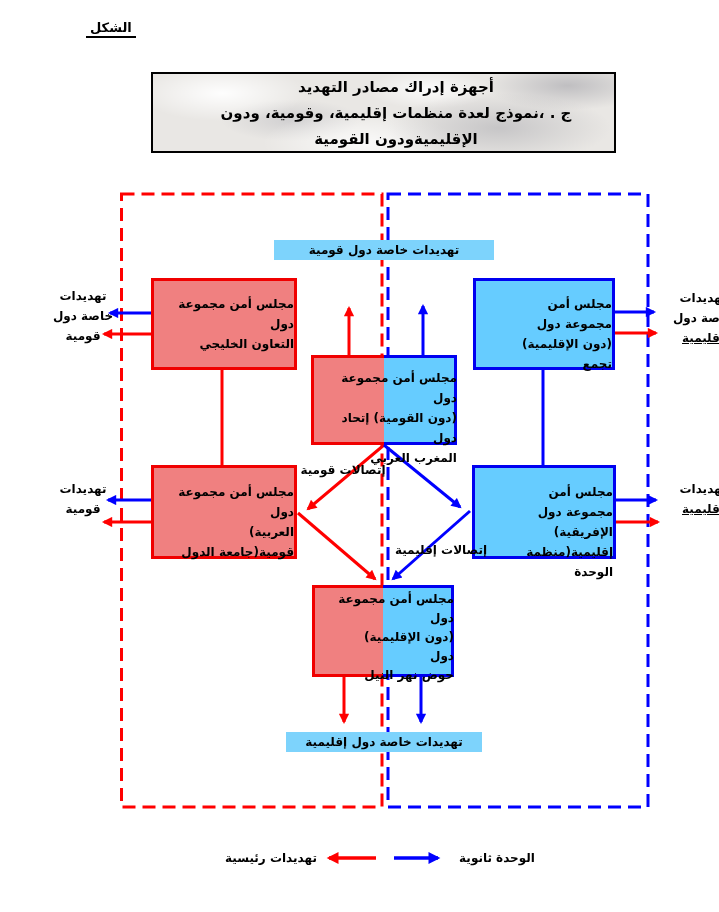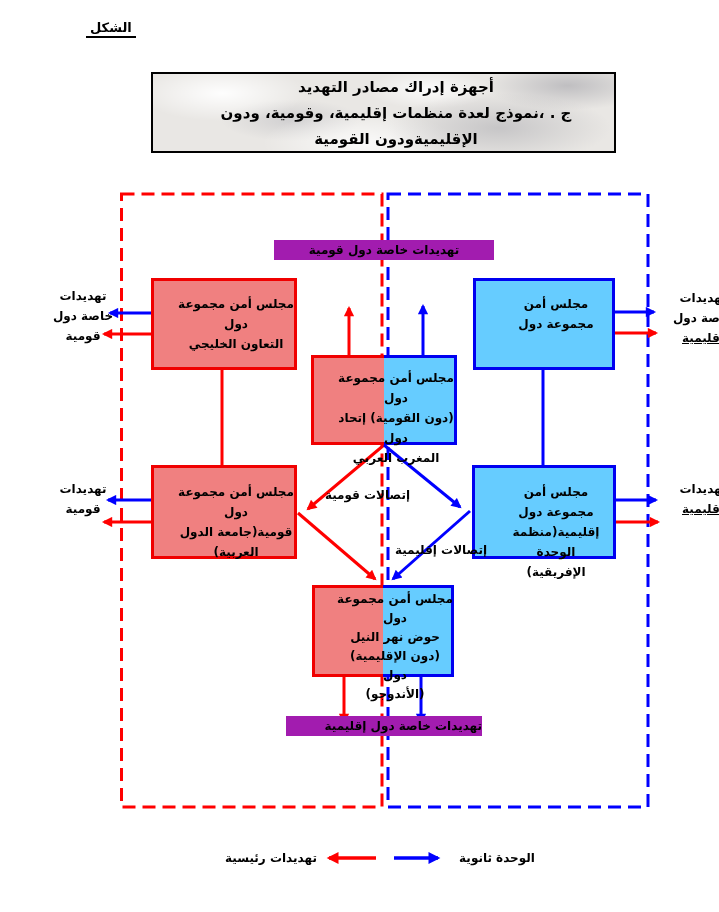--- a/index.html
+++ b/index.html
@@ -15,31 +15,31 @@
              background-color:#e9e7e4;
              background-image:
                radial-gradient(ellipse 120px 40px at 15% 25%, rgba(255,255,255,.95), rgba(255,255,255,0) 70%),
                radial-gradient(ellipse 160px 50px at 75% 70%, rgba(170,170,175,.55), rgba(170,170,175,0) 70%),
                radial-gradient(ellipse 140px 45px at 45% 90%, rgba(255,255,255,.8), rgba(255,255,255,0) 70%),
                radial-gradient(ellipse 120px 35px at 90% 15%, rgba(150,150,158,.5), rgba(150,150,158,0) 70%),
                radial-gradient(ellipse 100px 30px at 30% 60%, rgba(185,185,190,.5), rgba(185,185,190,0) 70%),
                radial-gradient(ellipse 90px 28px at 60% 20%, rgba(255,255,255,.85), rgba(255,255,255,0) 70%);}
   .title-box div{font:bold 15px "DejaVu Sans",sans-serif;line-height:26px;color:#000;padding-left:25px;}
 
-  .box{position:absolute;box-sizing:border-box;text-align:center;direction:rtl;z-index:2;padding-left:24px;}
+  .box{position:absolute;box-sizing:border-box;text-align:right;direction:rtl;z-index:2;padding-left:24px;}
   .box .ln{font:bold 12px "DejaVu Sans",sans-serif;line-height:20px;color:#000;position:relative;z-index:3;}
   .solid-red{background:#F08080;border:3px solid #F00000;}
   .solid-blue{background:#66CCFF;border:3px solid #0000F0;}
   .half{position:absolute;top:0;height:100%;width:50%;box-sizing:border-box;}
   .half.l{left:0;background:#F08080;border:3px solid #F00000;border-right:none;}
   .half.r{right:0;background:#66CCFF;border:3px solid #0000F0;border-left:none;}
 
   .lbl{position:absolute;font:bold 12px "DejaVu Sans",sans-serif;direction:rtl;color:#000;
        text-align:center;z-index:2;line-height:20px;}
-  .lbl.bg{background:#a21caf;}
+  .lbl.bg{background:#7dd3fc;}
   .ul{text-decoration:underline;}
 </style>
 </head>
 <body>
 
 <div id="canvas">
 
   <svg class="layer" width="719" height="912" viewBox="0 0 719 912">
     <defs>
       <marker id="ar-red" viewBox="0 0 4 4" markerWidth="4" markerHeight="3.4" refX="3.2" refY="2" orient="auto">
@@ -103,49 +103,49 @@
     <div>ج .  ،نموذج لعدة منظمات إقليمية، وقومية، ودون الإقليميةودون القومية</div>
   </div>
 
   <div class="box solid-red" style="left:127px;top:278px;width:146px;height:92px;padding-top:13px;">
     <div class="ln">مجلس أمن مجموعة دول</div>
     <div class="ln">التعاون الخليجي</div>
   </div>
 
   <div class="box solid-blue" style="left:449px;top:278px;width:142px;height:92px;padding-top:13px;">
     <div class="ln">مجلس أمن مجموعة دول</div>
+    <div class="ln">(دون الإقليمية)  تجمع</div>
   </div>
 
   <div class="box" style="left:287px;top:355px;width:146px;height:90px;padding-top:13px;">
     <div class="half l"></div>
     <div class="half r"></div>
     <div class="ln">مجلس أمن مجموعة دول</div>
     <div class="ln">(دون القومية)  إتحاد  دول</div>
     <div class="ln">المغرب العربي</div>
   </div>
 
   <div class="box solid-red" style="left:127px;top:465px;width:146px;height:94px;padding-top:14px;">
     <div class="ln">مجلس أمن مجموعة دول</div>
+    <div class="ln">العربية)</div>
     <div class="ln">قومية(جامعة  الدول</div>
-    <div class="ln">العربية)</div>
   </div>
 
   <div class="box solid-blue" style="left:448px;top:465px;width:144px;height:94px;padding-top:14px;">
     <div class="ln">مجلس أمن مجموعة دول</div>
+    <div class="ln">الإفريقية)</div>
     <div class="ln">إقليمية(منظمة  الوحدة</div>
-    <div class="ln">الإفريقية)</div>
   </div>
 
   <div class="box" style="left:288px;top:585px;width:142px;height:92px;padding-top:5px;">
     <div class="half l"></div>
     <div class="half r"></div>
     <div class="ln" style="line-height:19px;">مجلس أمن مجموعة دول</div>
+    <div class="ln" style="line-height:19px;">(دون الإقليمية)  دول</div>
     <div class="ln" style="line-height:19px;">حوض نهر النيل</div>
-    <div class="ln" style="line-height:19px;">(دون الإقليمية)  دول</div>
-    <div class="ln" style="line-height:19px;">(الأندوجو)</div>
   </div>
 
   <div class="lbl bg" style="left:250px;top:240px;width:220px;">تهديدات خاصة دول قومية</div>
 
   <div class="lbl" style="left:20px;top:286px;width:78px;">
     <div>تهديدات</div>
     <div>خاصة دول</div>
     <div>قومية</div>
   </div>
 
@@ -158,22 +158,22 @@
   <div class="lbl" style="left:22px;top:479px;width:74px;">
     <div>تهديدات</div>
     <div>قومية</div>
   </div>
 
   <div class="lbl" style="left:642px;top:479px;width:74px;">
     <div>تهديدات</div>
     <div class="ul">إقليمية</div>
   </div>
 
-  <div class="lbl" style="left:252px;top:485px;width:134px;text-align:right;">إتصالات قومية</div>
+  <div class="lbl" style="left:252px;top:460px;width:134px;">إتصالات قومية</div>
 
   <div class="lbl" style="left:350px;top:540px;width:134px;">إتصالات إقليمية</div>
 
-  <div class="lbl bg" style="left:262px;top:716px;width:196px;text-align:right;">تهديدات خاصة دول إقليمية</div>
+  <div class="lbl bg" style="left:262px;top:732px;width:196px;">تهديدات خاصة دول إقليمية</div>
 
   <div class="lbl" style="left:198px;top:848px;width:98px;">تهديدات رئيسية</div>
   <div class="lbl" style="left:424px;top:848px;width:98px;">الوحدة ثانوية</div>
 
 </div>
 
 </body></html>

